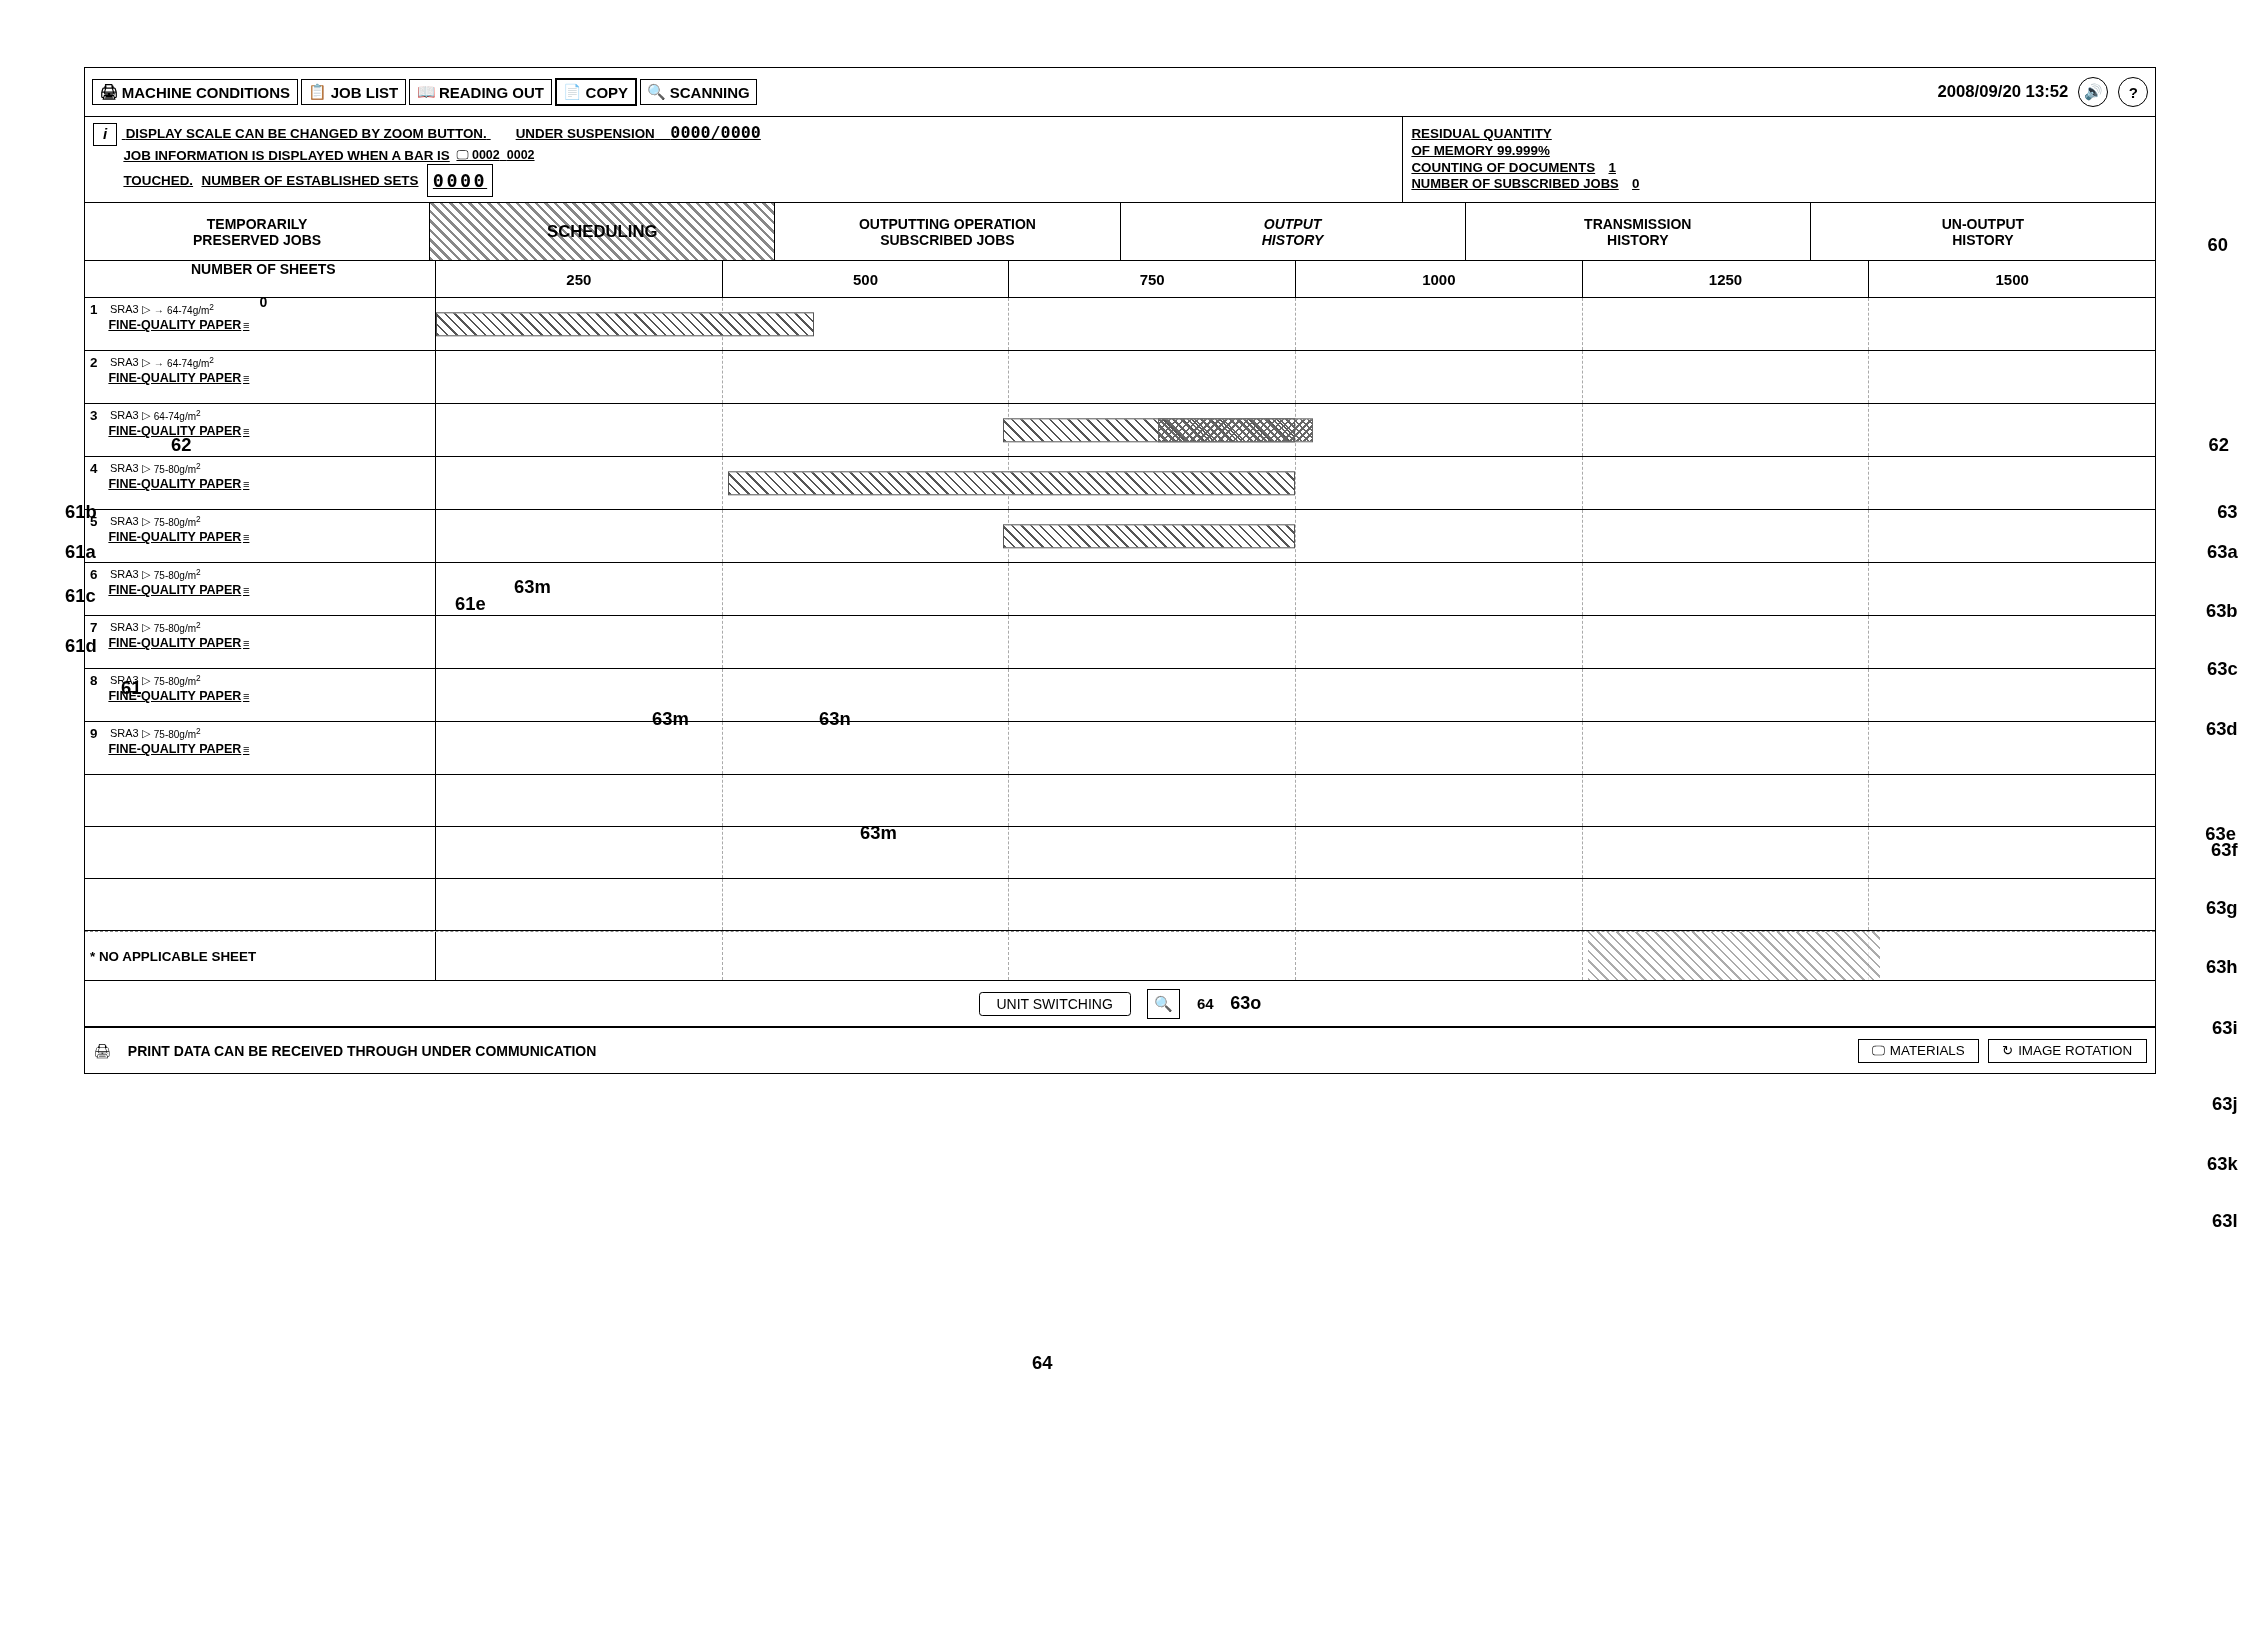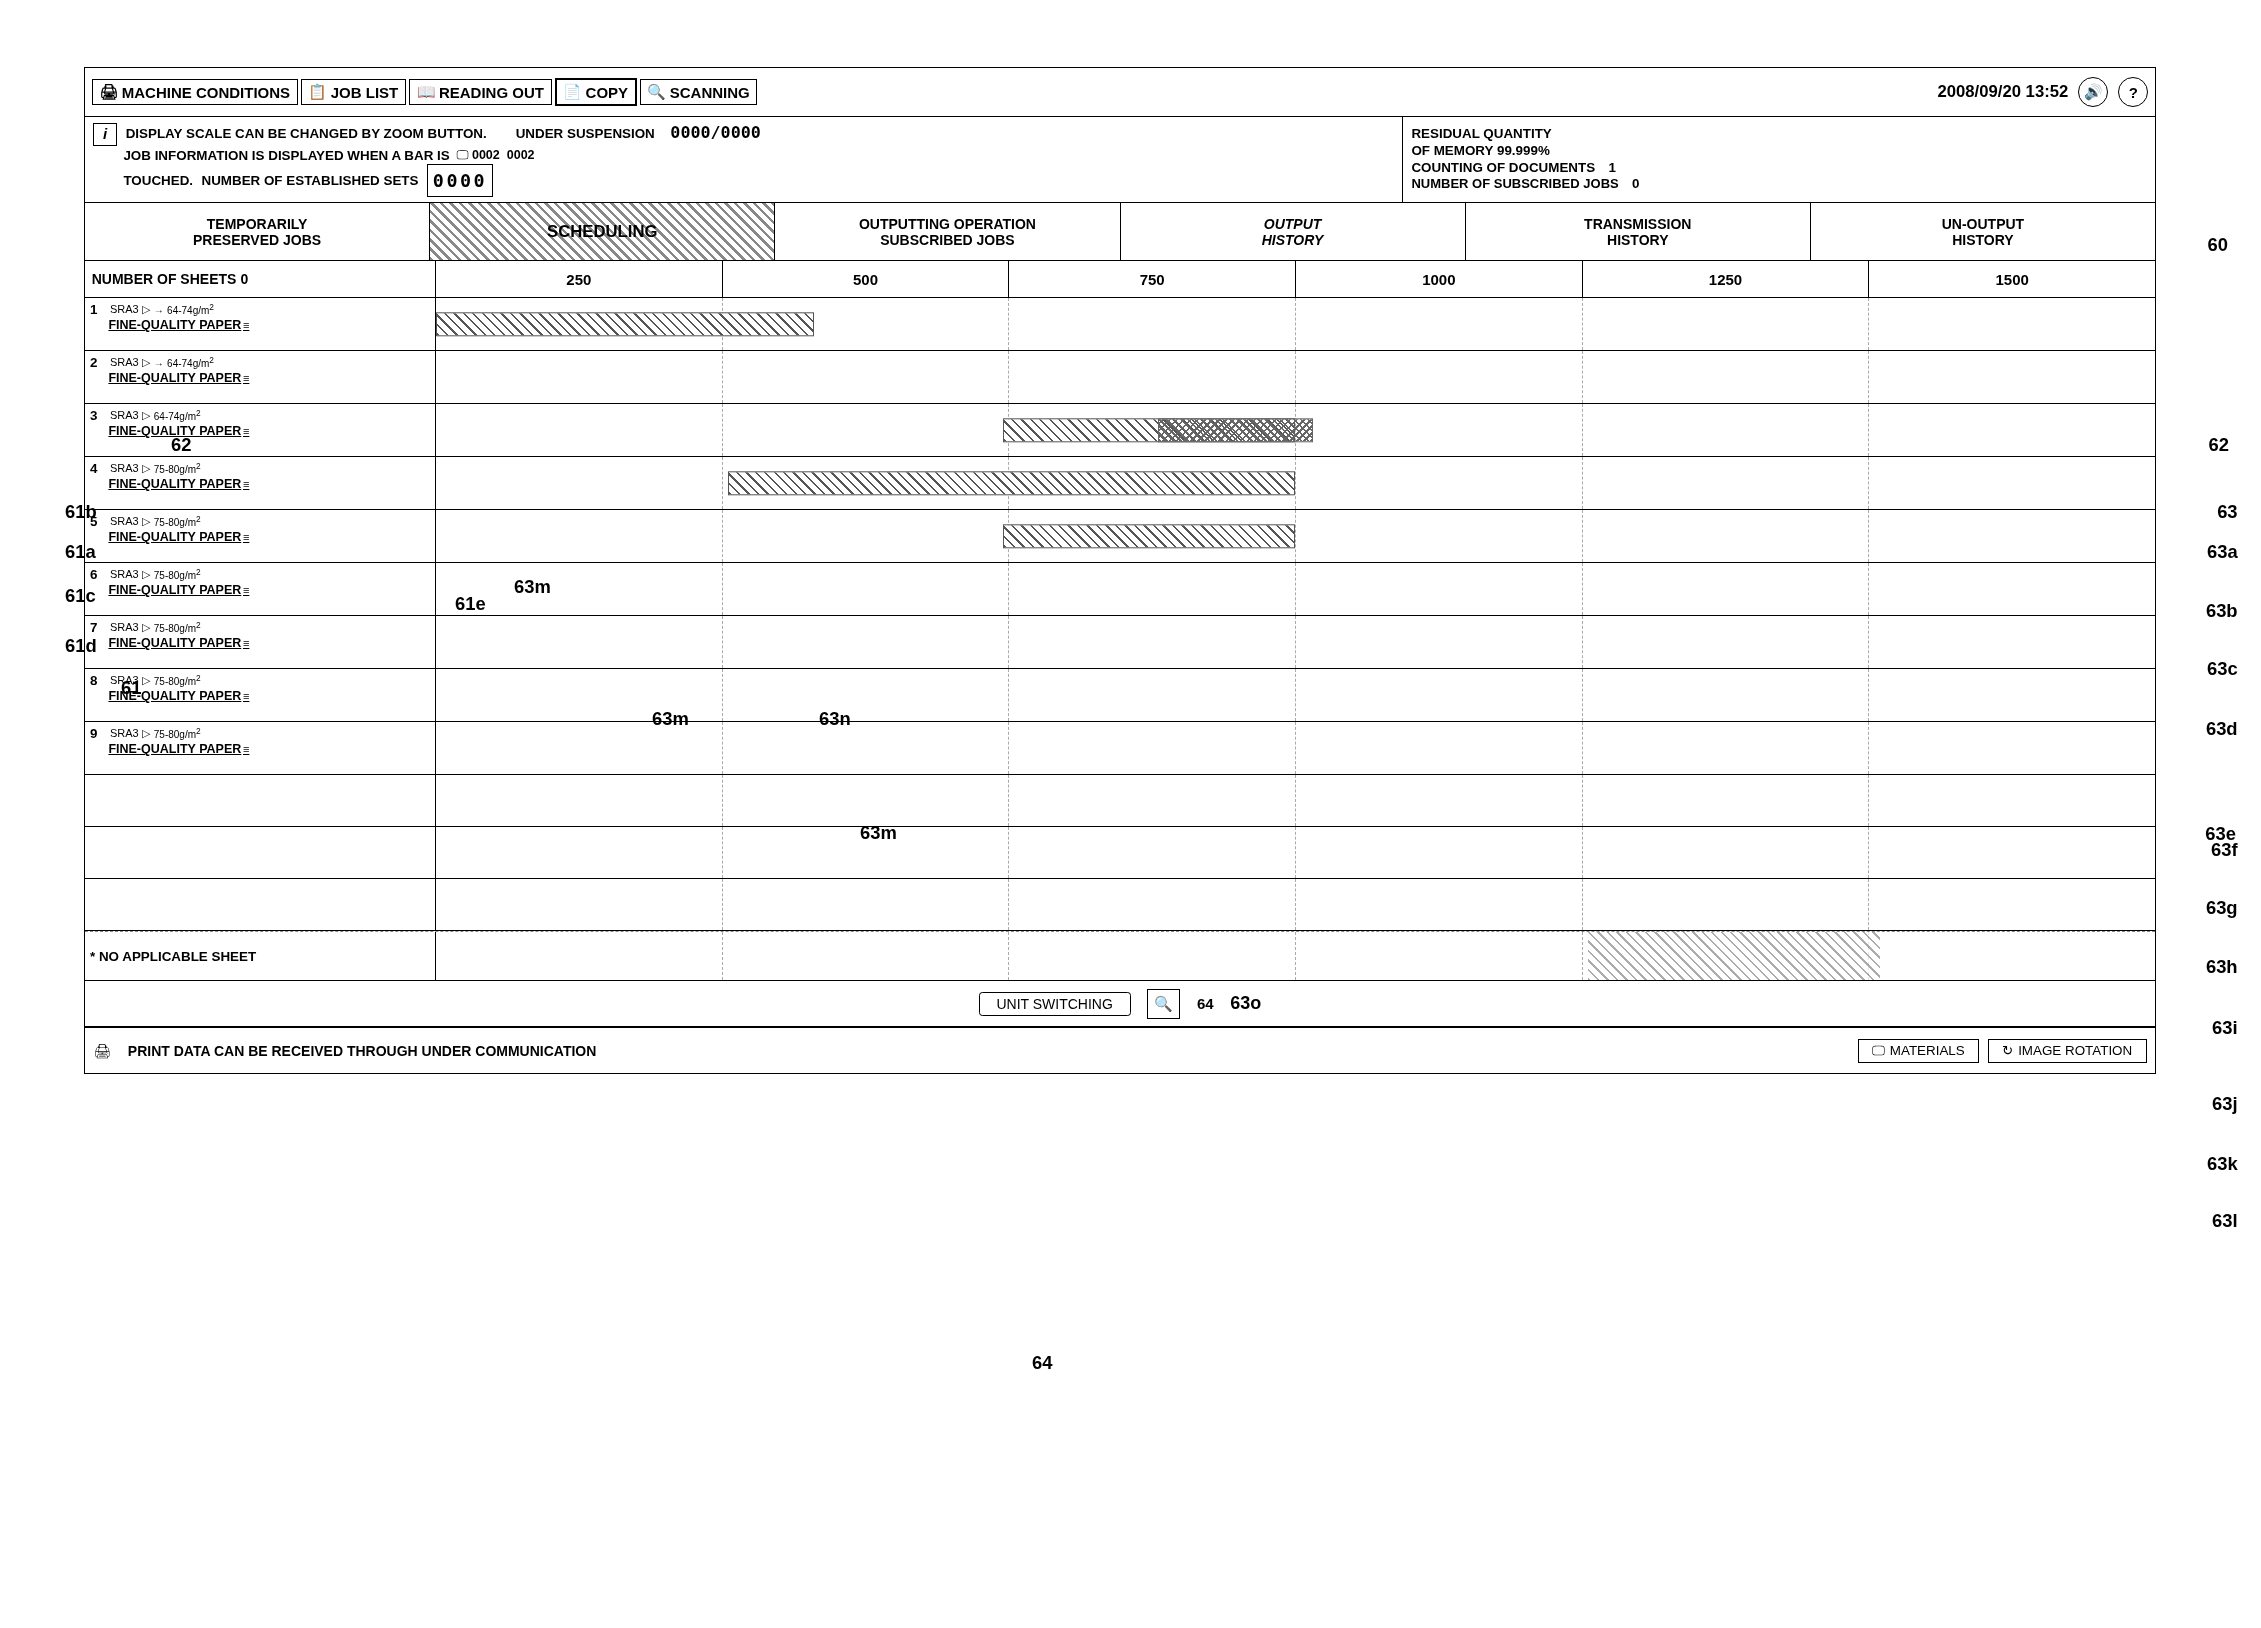--- a/index.html
+++ b/index.html
@@ -71,20 +71,21 @@
       font-weight: bold;
       cursor: pointer;
     }
 
     
     .info-bar {
       border: 1.7px solid #000;
       border-top: none;
       display: flex;
       min-height: 67px;
+      text-decoration: underline;
     }
 
     .info-left {
       flex: 1;
       padding: 5px 8.4px;
       font-size: 14px;
       border-right: 1.7px solid #000;
       display: flex;
       flex-direction: column;
       justify-content: center;
@@ -180,20 +181,21 @@
     }
 
     .chart-label-col {
       width: 351px;
       border-right: 1.7px solid #000;
       display: flex;
       align-items: center;
       padding-left: 6.7px;
       font-size: 15px;
       font-weight: bold;
+      flex-direction: column;
     }
 
     .chart-scale-cols {
       flex: 1;
       display: flex;
     }
 
     .chart-scale-item {
       flex: 1;
       border-right: 0.8px solid #000;

